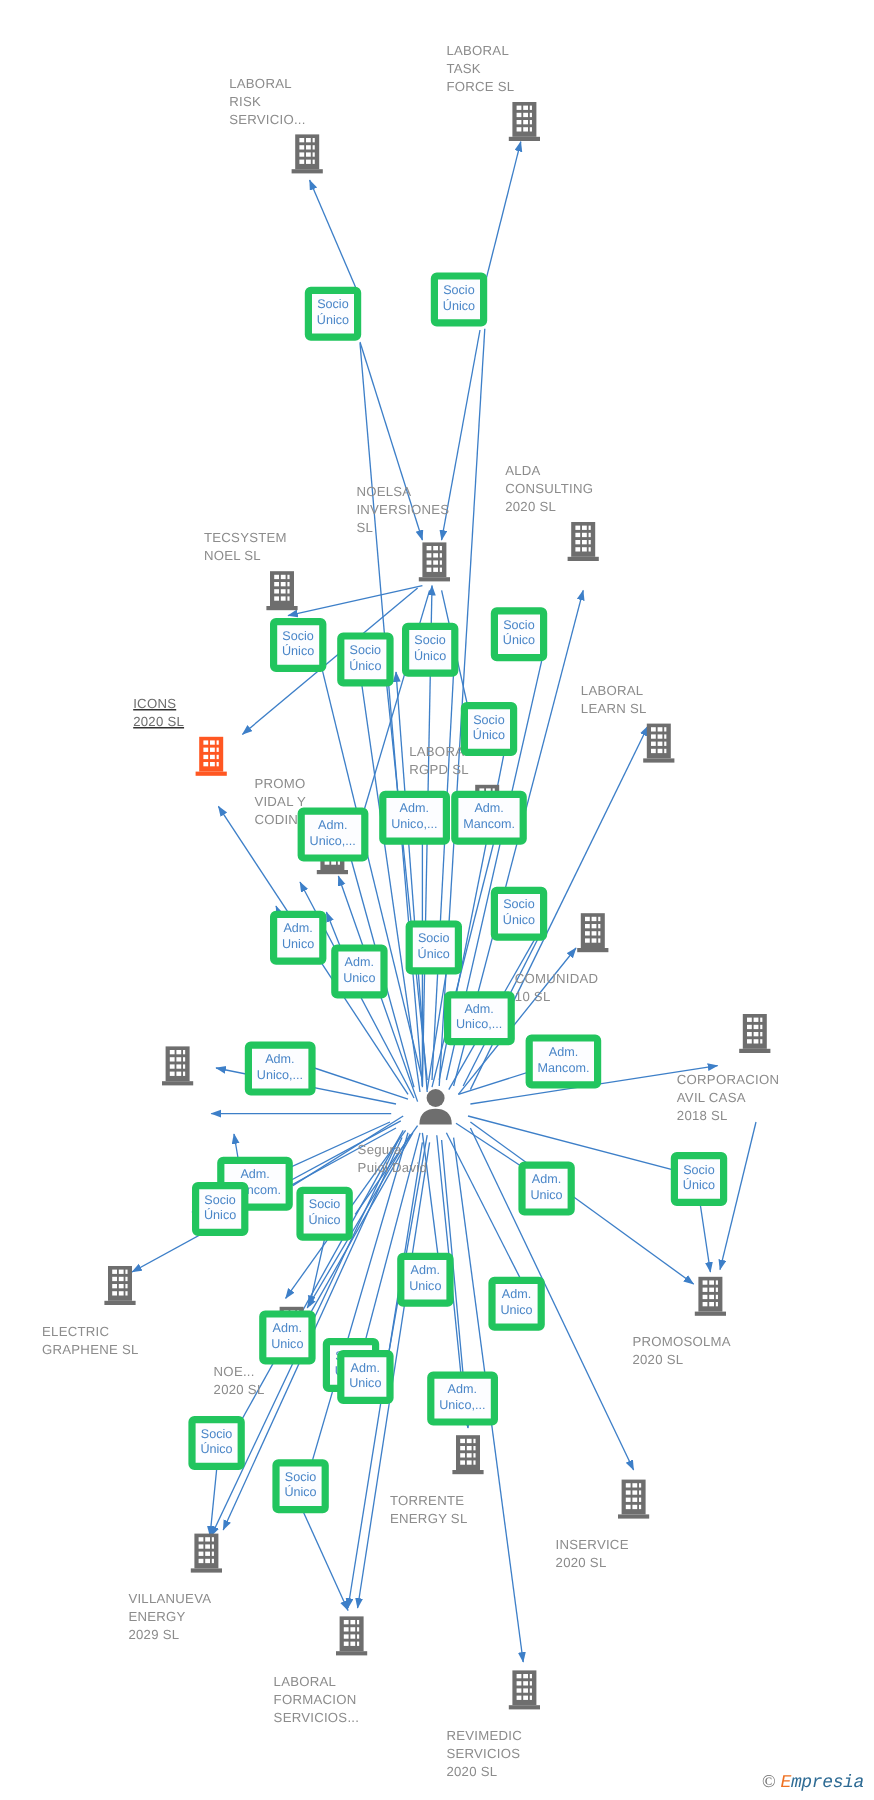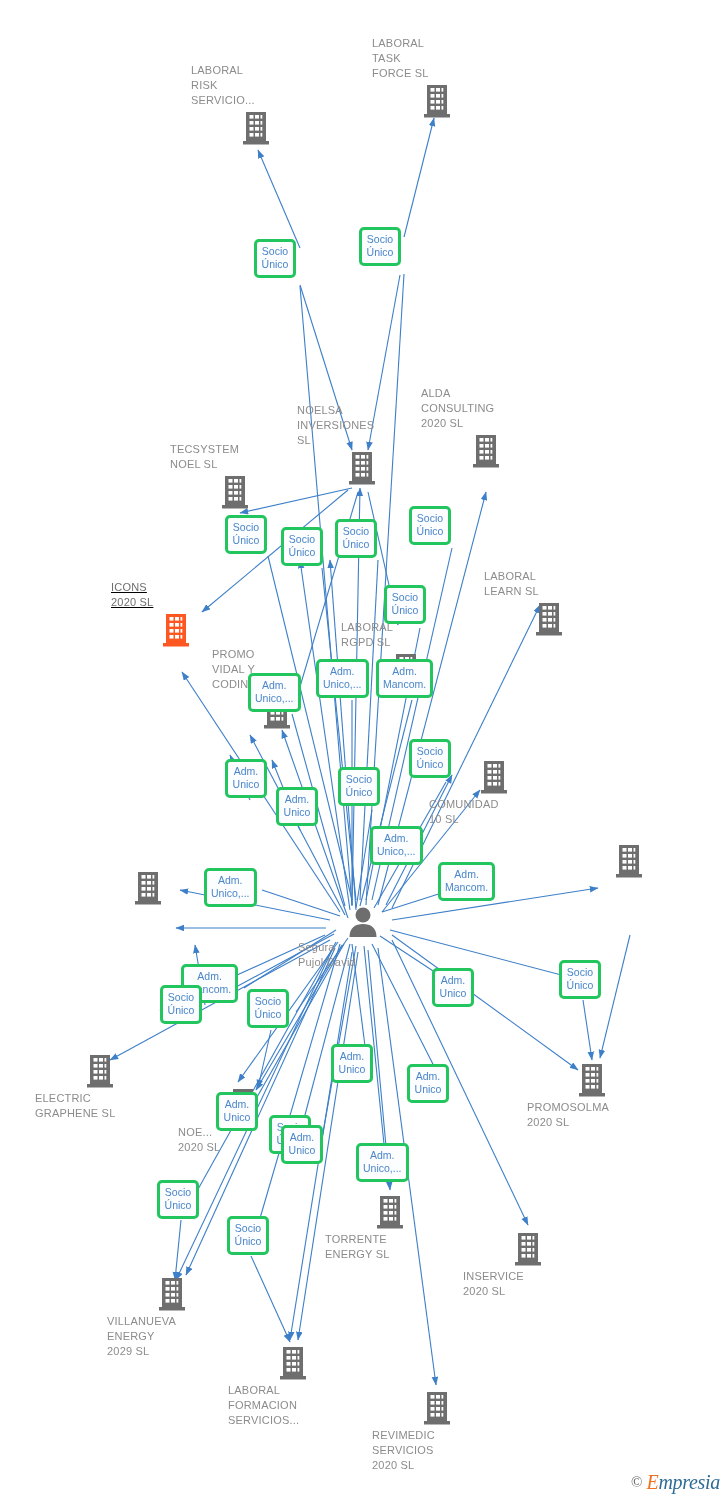--- a/index.html
+++ b/index.html
@@ -40,29 +40,29 @@
     display: block;
     font-size: 11px;
     line-height: 15px;
     color: #8c8c8c;
     letter-spacing: 0.2px;
     white-space: pre-line;
   }
   .node.company .glyph svg { display: block; margin: 0 auto; }
   
   .node.above .label { margin-bottom: 2px; }
-  .node.below .label { margin-top: 2px; }
+  .node.below .label { margin-top: 14px; }
 
   .node.person .glyph svg { display: block; margin: 0 auto; }
 
   
   .elabel {
     position: absolute;
     box-sizing: border-box;
-    border: 3px solid #22c55e;
+    border: 6px solid #22c55e;
     border-radius: 5px;
     background: #fcfdff;
     color: #4a86c8;
     font-size: 10.5px;
     line-height: 13px;
     text-align: center;
     padding: 3px 4px 4px 4px;
     z-index: 8;
     white-space: pre-line;
     min-width: 42px;
@@ -76,23 +76,23 @@
     align-items: center;
     gap: 4px;
     font-size: 19px;
   }
   #watermark .copy {
     color: #6b6b6b;
     font-size: 15px;
     font-family: "Liberation Serif", serif;
   }
   #watermark .brand {
-    font-family: Liberation Serif, serif;
+    font-family: Liberation Mono, monospace;
     font-style: italic;
-    font-size: 20px;
+    font-size: 15px;
     letter-spacing: -0.3px;
   }
   #watermark .brand .e { color: #ef7122; }
   #watermark .brand .rest { color: #2e6b94; }
 </style>
 </head>
 <body>
 
 <div id="canvas">
 
@@ -454,20 +454,23 @@
               <rect x="20.5" y="11" width="1.8" height="3.6"></rect>
               <rect x="9.5" y="17" width="4" height="3.6"></rect>
               <rect x="15" y="17" width="4" height="3.6"></rect>
               <rect x="20.5" y="17" width="1.8" height="3.6"></rect>
               <rect x="9.5" y="23" width="4" height="3.6"></rect>
               <rect x="15" y="23" width="4" height="3.6"></rect>
               <rect x="20.5" y="23" width="1.8" height="3.6"></rect>
             </g>
           </svg>
         </span>
+        <span class="label">CORPORACION
+AVIL CASA
+2018  SL</span>
       </div>
       <div class="node company below" style="left: 148px; top: 870px;">
         <span class="glyph">
           <svg width="32" height="36" viewBox="0 0 32 36" aria-hidden="true">
             <rect x="6" y="2" width="20" height="29" fill="#6e6e6e"></rect>
             <rect x="3" y="31" width="26" height="3.5" fill="#6e6e6e"></rect>
             <g fill="#ffffff">
               <rect x="9.5" y="5" width="4" height="3.6"></rect>
               <rect x="15" y="5" width="4" height="3.6"></rect>
               <rect x="20.5" y="5" width="1.8" height="3.6"></rect>

